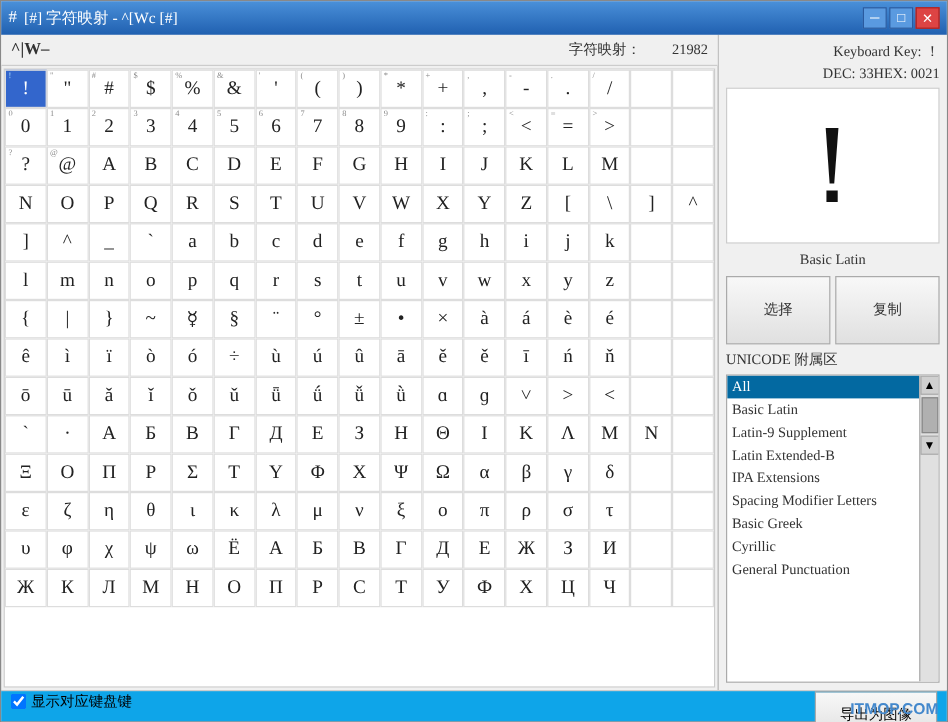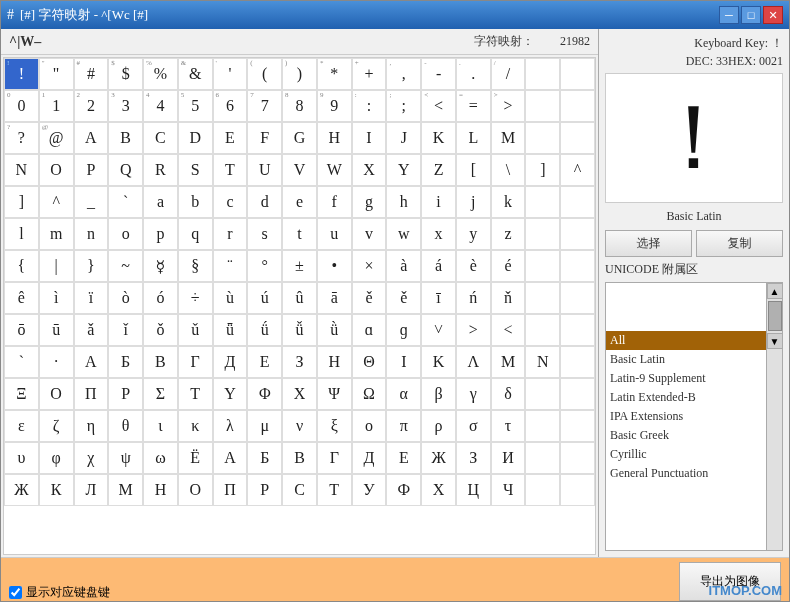--- a/index.html
+++ b/index.html
@@ -174,21 +174,21 @@
       color: #333;
       padding: 2px;
     }
 
     .action-buttons {
       display: flex;
       gap: 4px;
     }
     .action-btn {
       flex: 1;
-      padding: 4px 0;
+      padding: 19px 0;
       border: 1px solid #aaa;
       background: linear-gradient(to bottom, #f8f8f8, #e0e0e0);
       cursor: pointer;
       font-size: 12px;
       color: #333;
     }
 
     .unicode-section {
       display: flex;
       flex-direction: column;
@@ -212,21 +212,21 @@
       overflow-y: scroll;
       list-style: none;
     }
     .unicode-item {
       padding: 2px 4px;
       font-size: 12px;
       color: #333;
       cursor: pointer;
       white-space: nowrap;
     }
-    .unicode-item.selected { background: #a16207; color: white; margin-top: 48px; }
+    .unicode-item.selected { background: #0369a1; color: white; }
 
     .unicode-scrollbar {
       width: 16px;
       background: #e0e0e0;
       border-left: 1px solid #aaa;
       display: flex;
       flex-direction: column;
       align-items: center;
     }
     .scroll-arrow {
@@ -244,25 +244,25 @@
     .scroll-thumb {
       width: 14px;
       height: 30px;
       background: #b0b0b0;
       border: 1px solid #888;
       margin: 2px 0;
     }
 
     
     .bottom-bar {
-      height: 44px;
-      background: #fdba74;
+      height: 26px;
+      background: #0ea5e9;
       border-top: 1px solid #ccc;
       display: flex;
-      align-items: flex-end;
+      align-items: flex-start;
       padding: 0 8px;
       justify-content: space-between;
     }
     .checkbox-area {
       display: flex;
       align-items: center;
       gap: 4px;
       font-size: 12px;
     }
     .export-btn {
@@ -1086,20 +1086,21 @@
 
       <div class="unicode-section">
         <div class="unicode-title">UNICODE 附属区</div>
         <div class="unicode-list-container">
           <ul class="unicode-list" id="unicode-list">
           <li class="unicode-item selected">All</li>
               <li class="unicode-item">Basic Latin</li>
               <li class="unicode-item">Latin-9 Supplement</li>
               <li class="unicode-item">Latin Extended-B</li>
               <li class="unicode-item">IPA Extensions</li>
+              <li class="unicode-item">Spacing Modifier Letters</li>
               <li class="unicode-item">Basic Greek</li>
               <li class="unicode-item">Cyrillic</li>
               <li class="unicode-item">General Punctuation</li>
             </ul>
           <div class="unicode-scrollbar">
             <div class="scroll-arrow">▲</div>
             <div class="scroll-thumb"></div>
             <div class="scroll-arrow">▼</div>
           </div>
         </div>

